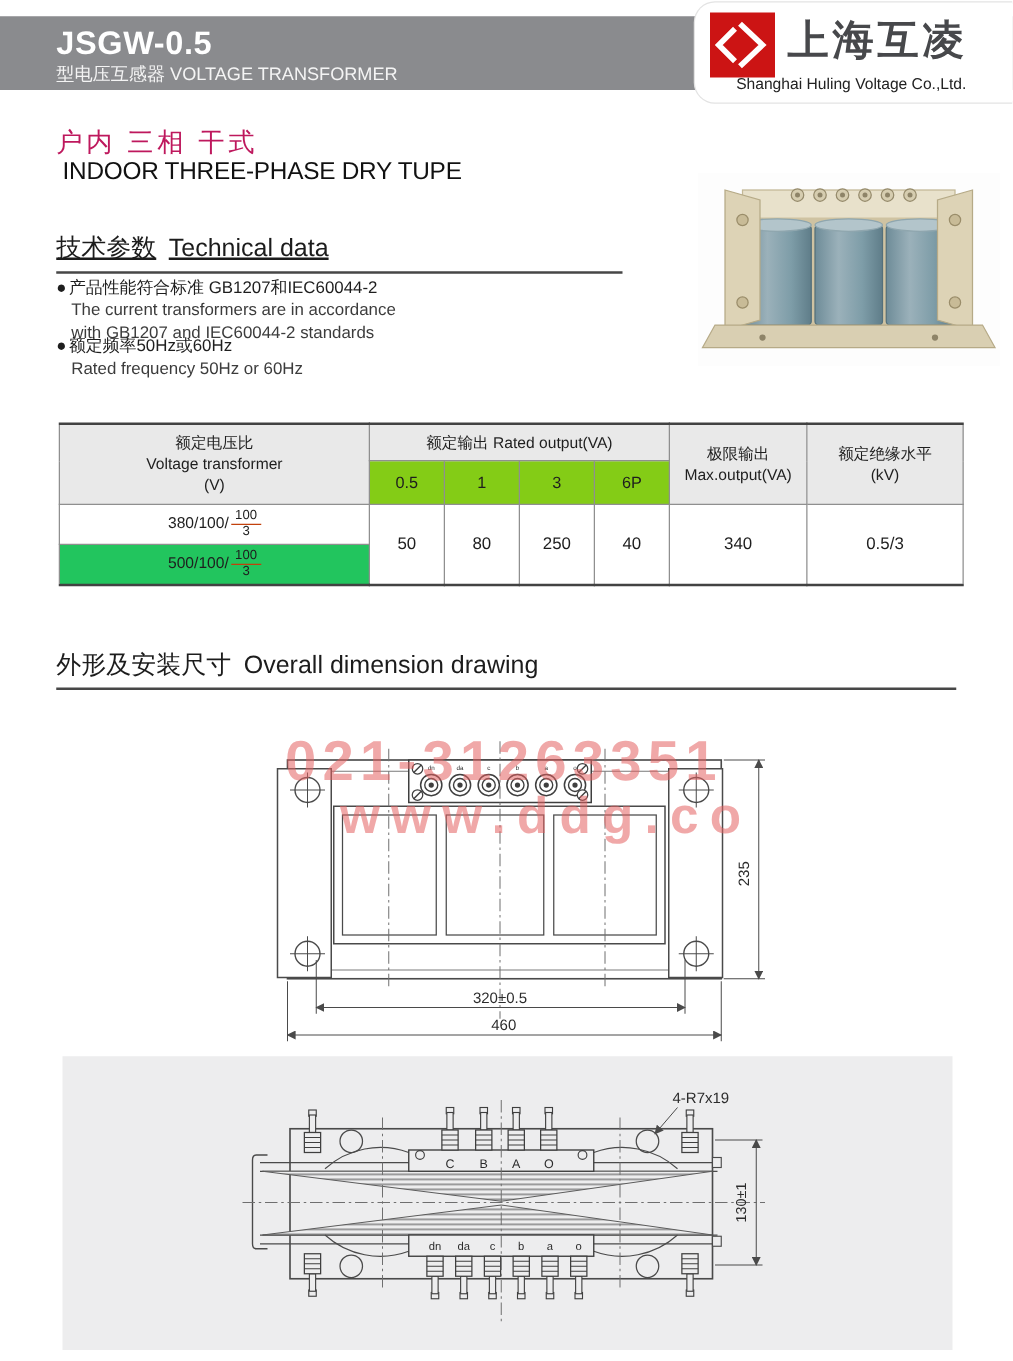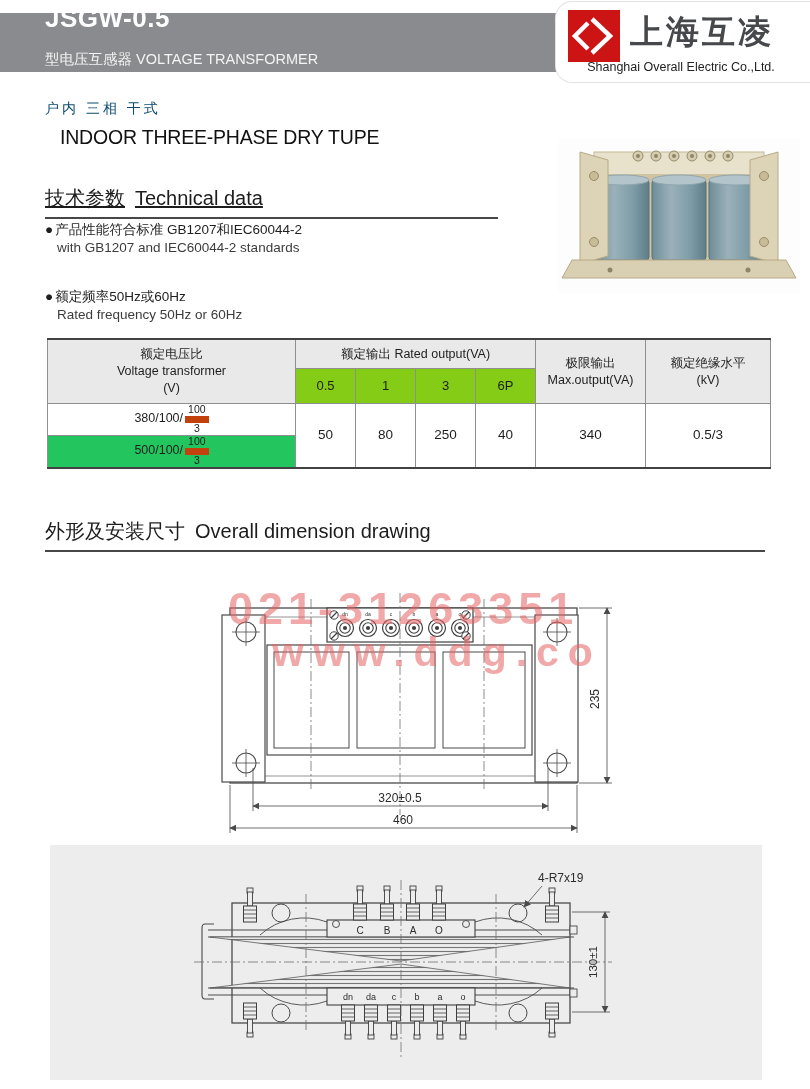--- a/index.html
+++ b/index.html
@@ -2,55 +2,55 @@
 <html><head>
 <meta charset="utf-8">
 <style>
   html,body{margin:0;padding:0;background:#fff;}
   .page{position:relative;width:810px;height:1089px;background:#fff;overflow:hidden;
         font-family:"Liberation Sans",sans-serif;color:#222;}
   .abs{position:absolute;}
 
   
   .header-bar{left:0;top:13px;width:810px;height:59px;background:#8a8b8e;}
-  .model{left:45px;top:3px;font-size:26px;font-weight:bold;color:#fff;letter-spacing:.5px;}
+  .model{left:45px;top:19px;font-size:26px;font-weight:bold;color:#fff;letter-spacing:.5px;}
   .subtitle{left:45px;top:50px;font-size:14.5px;color:#f4f4f4;}
   .brand-panel{left:556px;top:2px;width:288px;height:80px;background:#fff;
                border-radius:16px 6px 6px 16px;box-shadow:0 0 0 1px #e3e3e3;}
   .brand-logo{left:12px;top:8px;width:52px;height:52px;background:#cc1414;}
   .brand-zh{left:74px;top:8px;font-size:33px;font-weight:bold;color:#47484b;letter-spacing:3px;}
   .brand-en{left:8px;top:58px;width:234px;text-align:center;font-size:12.5px;color:#222;}
 
   
-  .intro-zh{left:45px;top:100px;font-size:14px;color:#0c4a6e;letter-spacing:3px;}
-  .intro-en{left:60px;top:126px;font-size:19.5px;color:#111;letter-spacing:-0.2px;}
+  .intro-zh{left:45px;top:100px;font-size:21px;color:#be185d;letter-spacing:3px;}
+  .intro-en{left:50px;top:126px;font-size:19.5px;color:#111;letter-spacing:-0.2px;}
 
   
   .sec-head{font-size:20px;color:#1c1c1c;padding-bottom:5px;border-bottom:2px solid #474747;}
   .tech-head{left:45px;top:185px;width:453px;text-decoration:underline;}
   .sec-head .en{margin-left:10px;}
   .bullet{font-size:13.5px;color:#1e1e1e;line-height:18px;}
   .bullet .dot{margin-right:2px;}
   .bullet .en{color:#3c3c3c;margin-left:12px;}
   .b1{left:45px;top:221px;}
-  .b2{left:45px;top:288px;}
+  .b2{left:45px;top:268px;}
 
   
   .spec{left:47px;top:338px;border-collapse:collapse;table-layout:fixed;
         border-top:2px solid #424242;border-bottom:2px solid #424242;}
   .spec td{border:1px solid #8f8f8f;text-align:center;vertical-align:middle;
            font-size:12.5px;line-height:1.35;padding:0;color:#1e1e1e;}
   .spec tr.h1 td{height:28px;background:#e9e9e9;}
   .spec tr.h2 td{height:34px;background:#84cc16;font-size:13px;}
   .spec tr.r1 td{height:31px;background:#fff;}
   .spec tr.r2 td{height:31px;background:#22c55e;}
   .spec td.val{background:#fff !important;font-size:13.5px;}
   .frac{display:inline-block;vertical-align:middle;text-align:center;
         font-size:10.5px;line-height:1.1;margin-left:2px;}
-  .frac .num{display:block;border-bottom:7px solid #c2410c;padding:0 3px;}
+  .frac .num{display:block;border-bottom:1px solid #c2410c;padding:0 3px;}
   .frac .den{display:block;}
 
   
   .dim-head{left:45px;top:518px;width:720px;}
 
   
   .wm{color:rgba(228,96,96,.55);font-weight:bold;z-index:6;white-space:nowrap;pointer-events:none;}
   .wm-table{left:180px;top:331px;font-size:57px;letter-spacing:4px;}
   .wm-phone{left:228px;top:583px;font-size:45px;letter-spacing:5px;}
   .wm-site{left:272px;top:629px;font-size:41px;letter-spacing:9px;}
@@ -75,21 +75,21 @@
   </div>
 
   <div class="abs brand-panel">
     <div class="abs brand-logo">
       <svg width="52" height="52" viewBox="0 0 52 52">
         <polyline points="20,13 7,26 20,39" fill="none" stroke="#fff" stroke-width="4.5"></polyline>
         <polyline points="24,9 42,26 24,43" fill="none" stroke="#fff" stroke-width="4.5"></polyline>
       </svg>
     </div>
     <div class="abs brand-zh">上海互凌</div>
-    <div class="abs brand-en">Shanghai Overall Electric Co.,Ltd.</div>
+    <div class="abs brand-en">Shanghai Huling Voltage Co.,Ltd.</div>
   </div>
 
   <div class="abs intro-zh">户内 三相 干式</div>
   <div class="abs intro-en">INDOOR THREE-PHASE DRY TUPE</div>
 
   <div class="abs" style="left:558px;top:138px;">
     <svg width="242" height="155" viewBox="0 0 242 155">
       <rect x="0" y="0" width="242" height="155" fill="#fdfdfd"></rect>
       <rect x="36" y="14" width="170" height="26" fill="#e8e1cb" stroke="#c3b897" stroke-width="1"></rect>
       <g>
@@ -136,20 +136,21 @@
       </g>
     </svg>
   </div>
 
   <div class="abs sec-head tech-head">
     <span>技术参数</span><span class="en">Technical data</span>
   </div>
 
   <div class="abs bullet b1">
     <div><span class="dot">●</span><span>产品性能符合标准 GB1207和IEC60044-2</span></div>
+    <div class="en">The current transformers are in accordance</div>
     <div class="en">with GB1207 and IEC60044-2 standards</div>
   </div>
   <div class="abs bullet b2">
     <div><span class="dot">●</span><span>额定频率50Hz或60Hz</span></div>
     <div class="en">Rated frequency 50Hz or 60Hz</div>
   </div>
 
   <table class="abs spec">
     <colgroup>
       <col style="width:248px">

